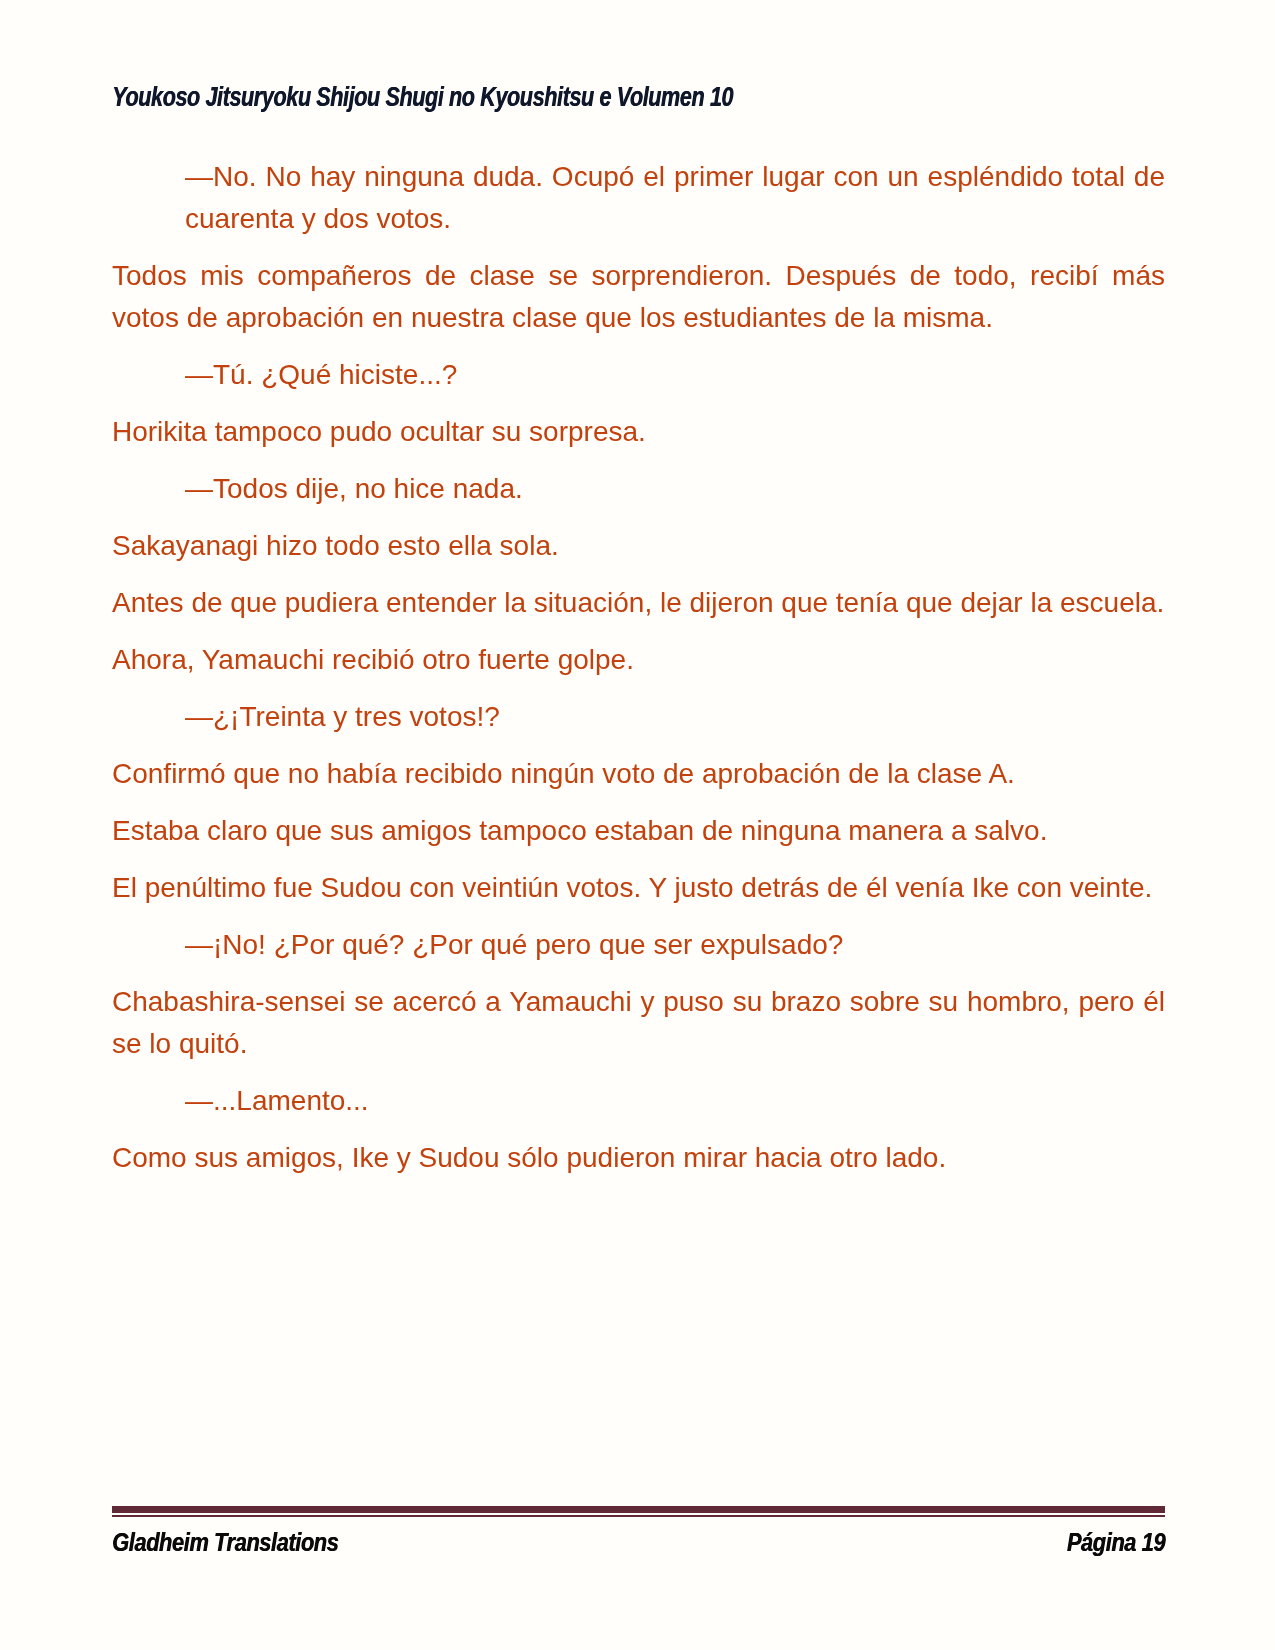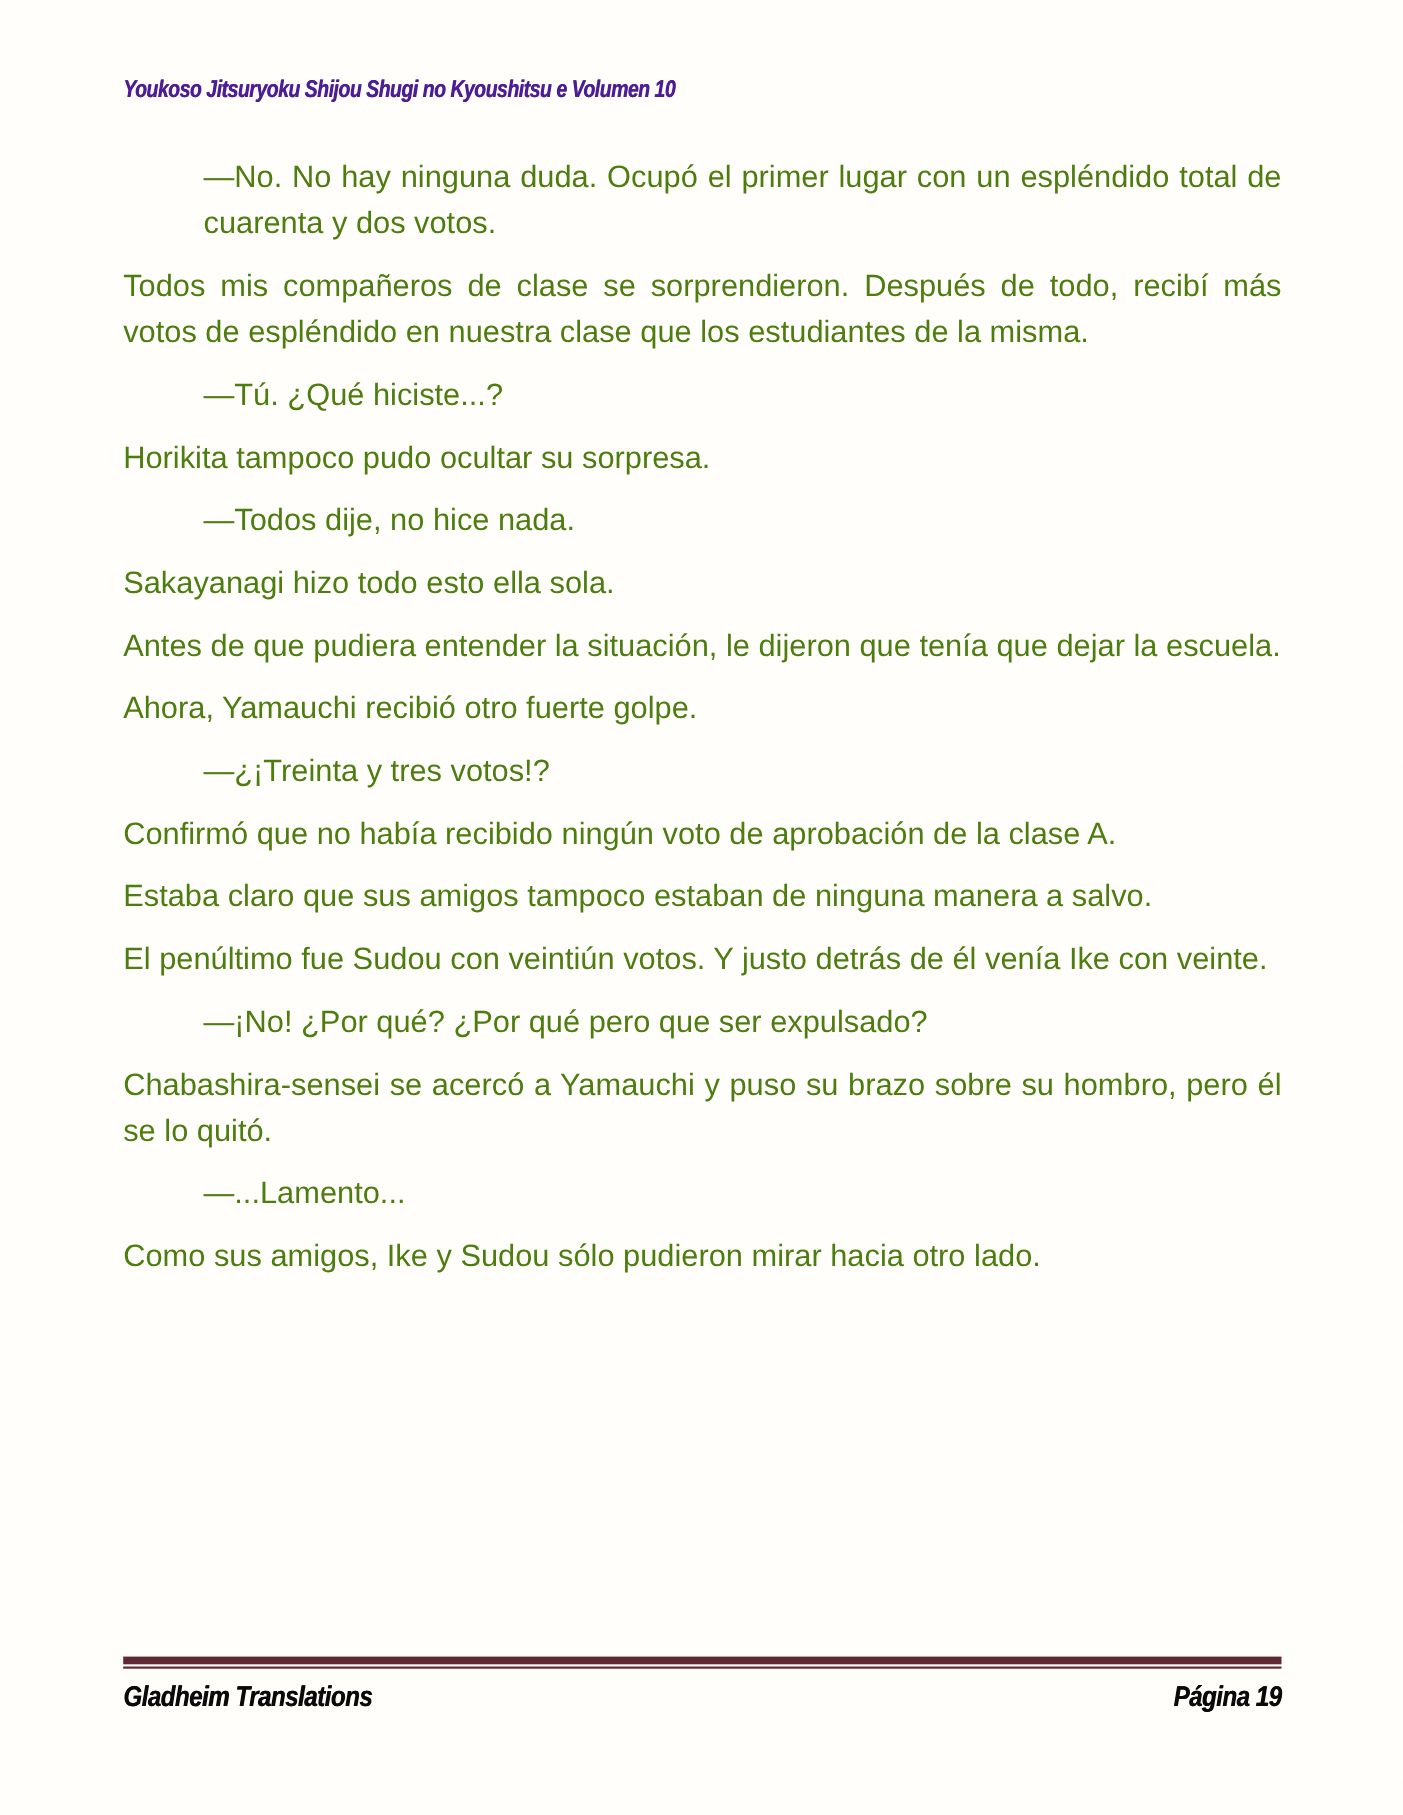--- a/index.html
+++ b/index.html
@@ -17,42 +17,42 @@
   }
 
   .content {
     position: absolute;
     left: 112px;
     right: 110px;
     top: 0;
   }
 
   .doc-header {
-    margin-top: 62px;
+    margin-top: 78px;
     margin-bottom: 40px;
-    font-size: 22px;
+    font-size: 27px;
     line-height: 38px;
     font-weight: bold;
     font-style: italic;
-    color: #4c1d95;
+    color: #0f172a;
     white-space: nowrap;
   }
   .doc-header .squeeze {
     display: inline-block;
     transform: scaleX(0.80);
     transform-origin: 0 50%;
     letter-spacing: -0.5px;
     text-shadow: 0.6px 0 0 currentColor;
   }
 
   .body-text p {
     font-size: 28px;
     line-height: 42px;
     text-align: justify;
-    color: #4d7c0f;
+    color: #c2410c;
     margin-bottom: 15px;
   }
   .body-text p.dialogue {
     margin-left: 73px;
   }
 
   .doc-footer {
     position: absolute;
     left: 112px;
     right: 110px;
@@ -94,21 +94,21 @@
 
 <div class="page" style="background: rgb(255, 254, 251);">
   <div class="content">
 
     <div class="doc-header">
       <span class="squeeze">Youkoso Jitsuryoku Shijou Shugi no Kyoushitsu e Volumen 10</span>
     </div>
 
     <div class="body-text" id="body-text">
         <p class="dialogue">—No. No hay ninguna duda. Ocupó el primer lugar con un espléndido total de cuarenta y dos votos.</p>
-        <p class="narration">Todos mis compañeros de clase se sorprendieron. Después de todo, recibí más votos de espléndido en nuestra clase que los estudiantes de la misma.</p>
+        <p class="narration">Todos mis compañeros de clase se sorprendieron. Después de todo, recibí más votos de aprobación en nuestra clase que los estudiantes de la misma.</p>
         <p class="dialogue">—Tú. ¿Qué hiciste...?</p>
         <p class="narration">Horikita tampoco pudo ocultar su sorpresa.</p>
         <p class="dialogue">—Todos dije, no hice nada.</p>
         <p class="narration">Sakayanagi hizo todo esto ella sola.</p>
         <p class="narration">Antes de que pudiera entender la situación, le dijeron que tenía que dejar la escuela.</p>
         <p class="narration">Ahora, Yamauchi recibió otro fuerte golpe.</p>
         <p class="dialogue">—¿¡Treinta y tres votos!?</p>
         <p class="narration">Confirmó que no había recibido ningún voto de aprobación de la clase A.</p>
         <p class="narration">Estaba claro que sus amigos tampoco estaban de ninguna manera a salvo.</p>
         <p class="narration">El penúltimo fue Sudou con veintiún votos. Y justo detrás de él venía Ike con veinte.</p>

